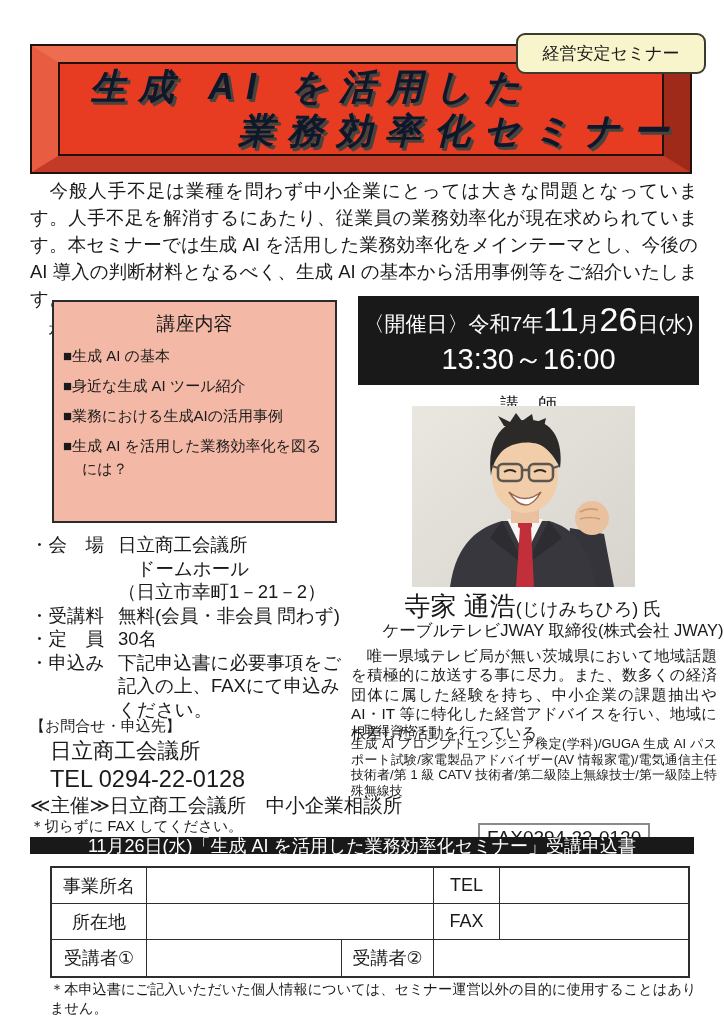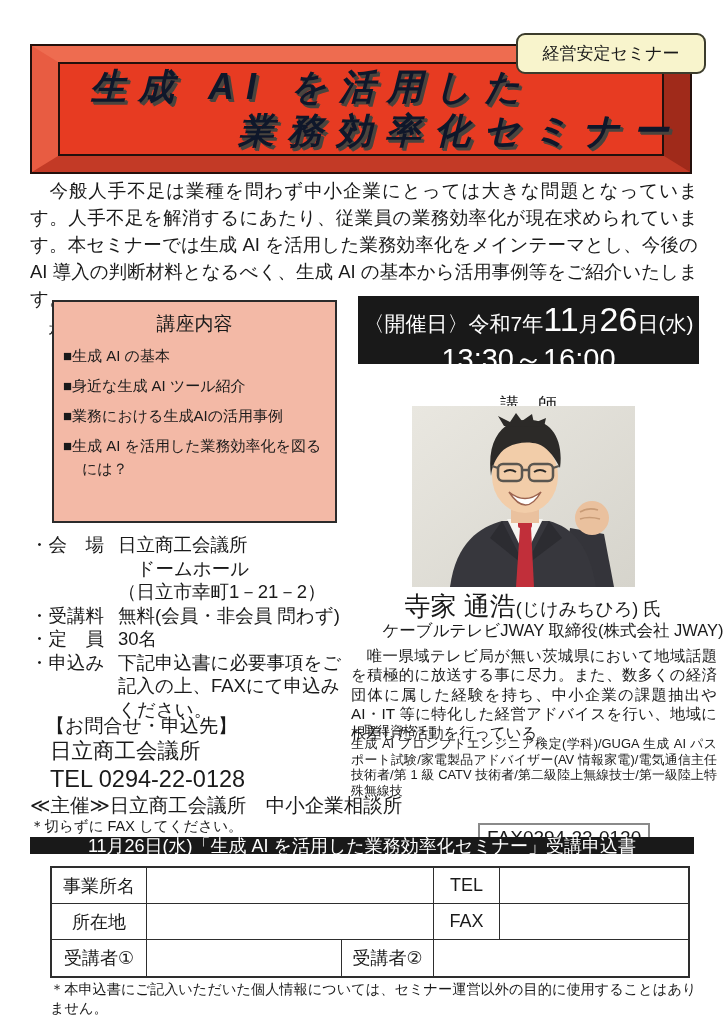--- a/index.html
+++ b/index.html
@@ -53,21 +53,21 @@
     background:#f3b9a6; border:2px solid #2b2b2b; padding:9px 9px 0 9px;
   }
   .course-title { text-align:center; font-size:19px; }
   .course-item {
     font-size:15px; line-height:23px; margin-top:7px;
     padding-left:19px; text-indent:-19px;
   }
 
   
   .date-box {
-    position:absolute; left:358px; top:296px; width:341px; height:68px;
+    position:absolute; left:358px; top:296px; width:341px; height:89px;
     background:#191919; color:#fff; text-align:center; padding-top:4px;
   }
   .date-line1 { font-size:21px; line-height:38px; white-space:nowrap; }
   .date-big { font-size:34px; }
   .date-line2 { font-size:29px; line-height:33px; }
 
   
   .lecturer-heading { position:absolute; left:358px; top:392px; width:341px;
     text-align:center; font-size:19px; }
   .photo { position:absolute; left:412px; top:406px; width:223px; height:181px; }
@@ -84,21 +84,21 @@
     font-size:12.9px; line-height:15.6px; text-align:justify; }
 
   
   .details { position:absolute; left:30px; top:533px; width:324px; }
   .detail-row { display:flex; font-size:18.5px; line-height:23.5px; }
   .detail-label { width:88px; flex:none; }
   .detail-value { flex:1; }
 
   
   .contact { position:absolute; left:30px; top:714px; width:330px; }
-  .contact-heading { font-size:19px; line-height:24px;margin-left:16px; }
+  .contact-heading { font-size:15px; line-height:24px; }
   .contact-org { font-size:21.5px; line-height:27px; padding-left:20px; }
   .contact-tel { font-size:23.5px; line-height:28px; padding-left:20px; }
   .contact-host { font-size:19.5px; line-height:24px; white-space:nowrap; }
   .contact-faxnote { font-size:14.5px; line-height:19px; }
 
   
   .fax-box {
     position:absolute; left:478px; top:823px;
     border:2px solid #8a8a8a; padding:0 7px;
     font-size:19px; line-height:25px; background:#fff;

